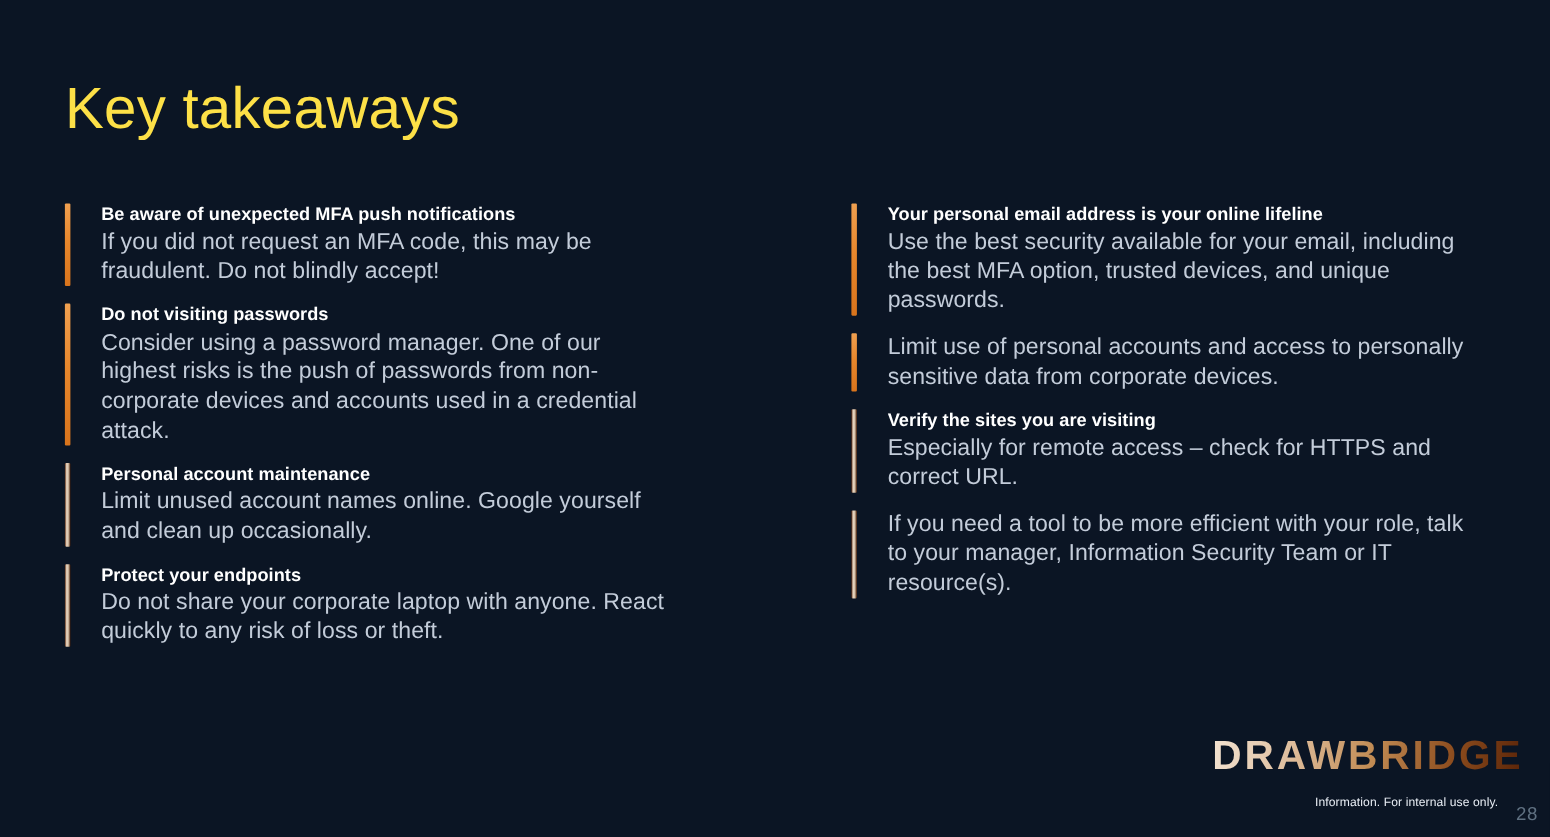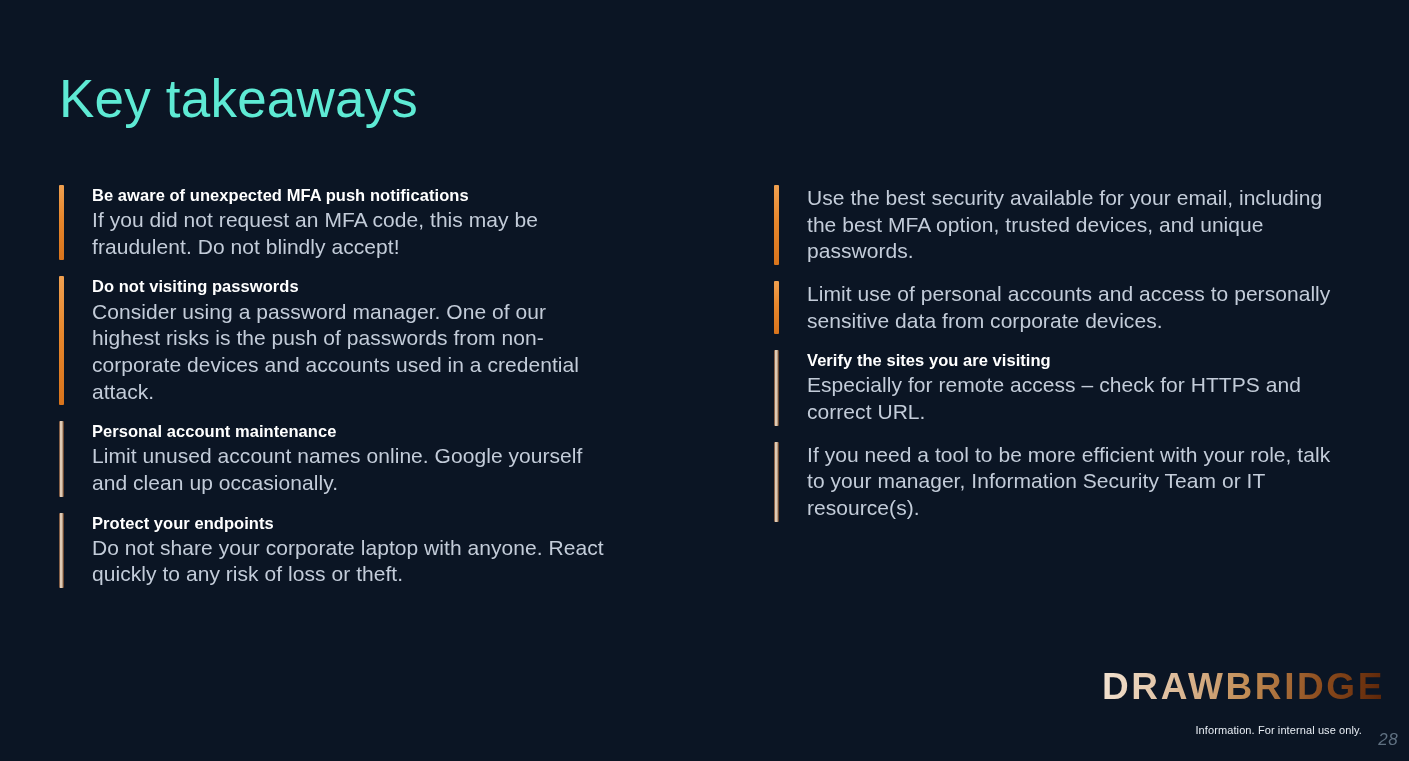--- a/index.html
+++ b/index.html
@@ -25,21 +25,21 @@
   }
 
   
   .slide-title {
     position:absolute;
     left:59px;
     top:70px;
     font-size:53px;
     font-weight:300;
     letter-spacing:0.2px;
-    color:#5eead4;
+    color:#fde047;
     line-height:1.08;
     white-space:nowrap;
   }
 
   
   .columns {
     position:absolute;
     left:0;
     top:185px;
     width:1409px;
@@ -124,21 +124,20 @@
   }
 
   .page-number {
     position:absolute;
     right:11px;
     top:730px;
     font-size:17px;
     font-weight:400;
     color:#5f7081;
     letter-spacing:0.4px;
-    font-style:italic;
   }
 </style>
 </head>
 <body>
 
 <div class="slide">
 
   <h1 class="slide-title">Key takeaways</h1>
 
   <div class="columns">
@@ -171,20 +170,21 @@
             <div class="item-heading">Protect your endpoints</div>
             <div class="item-body">Do not share your corporate laptop with anyone. React quickly to any risk of loss or theft.</div>
           </div>
         </div>
       </div>
 
     <div class="column column-right" id="col-right">
         <div class="item">
           <div class="accent-bar solid"></div>
           <div class="item-text">
+            <div class="item-heading">Your personal email address is your online lifeline</div>
             <div class="item-body">Use the best security available for your email, including the best MFA option, trusted devices, and unique passwords.</div>
           </div>
         </div>
         <div class="item">
           <div class="accent-bar solid"></div>
           <div class="item-text">
             <div class="item-body">Limit use of personal accounts and access to personally sensitive data from corporate devices.</div>
           </div>
         </div>
         <div class="item">

